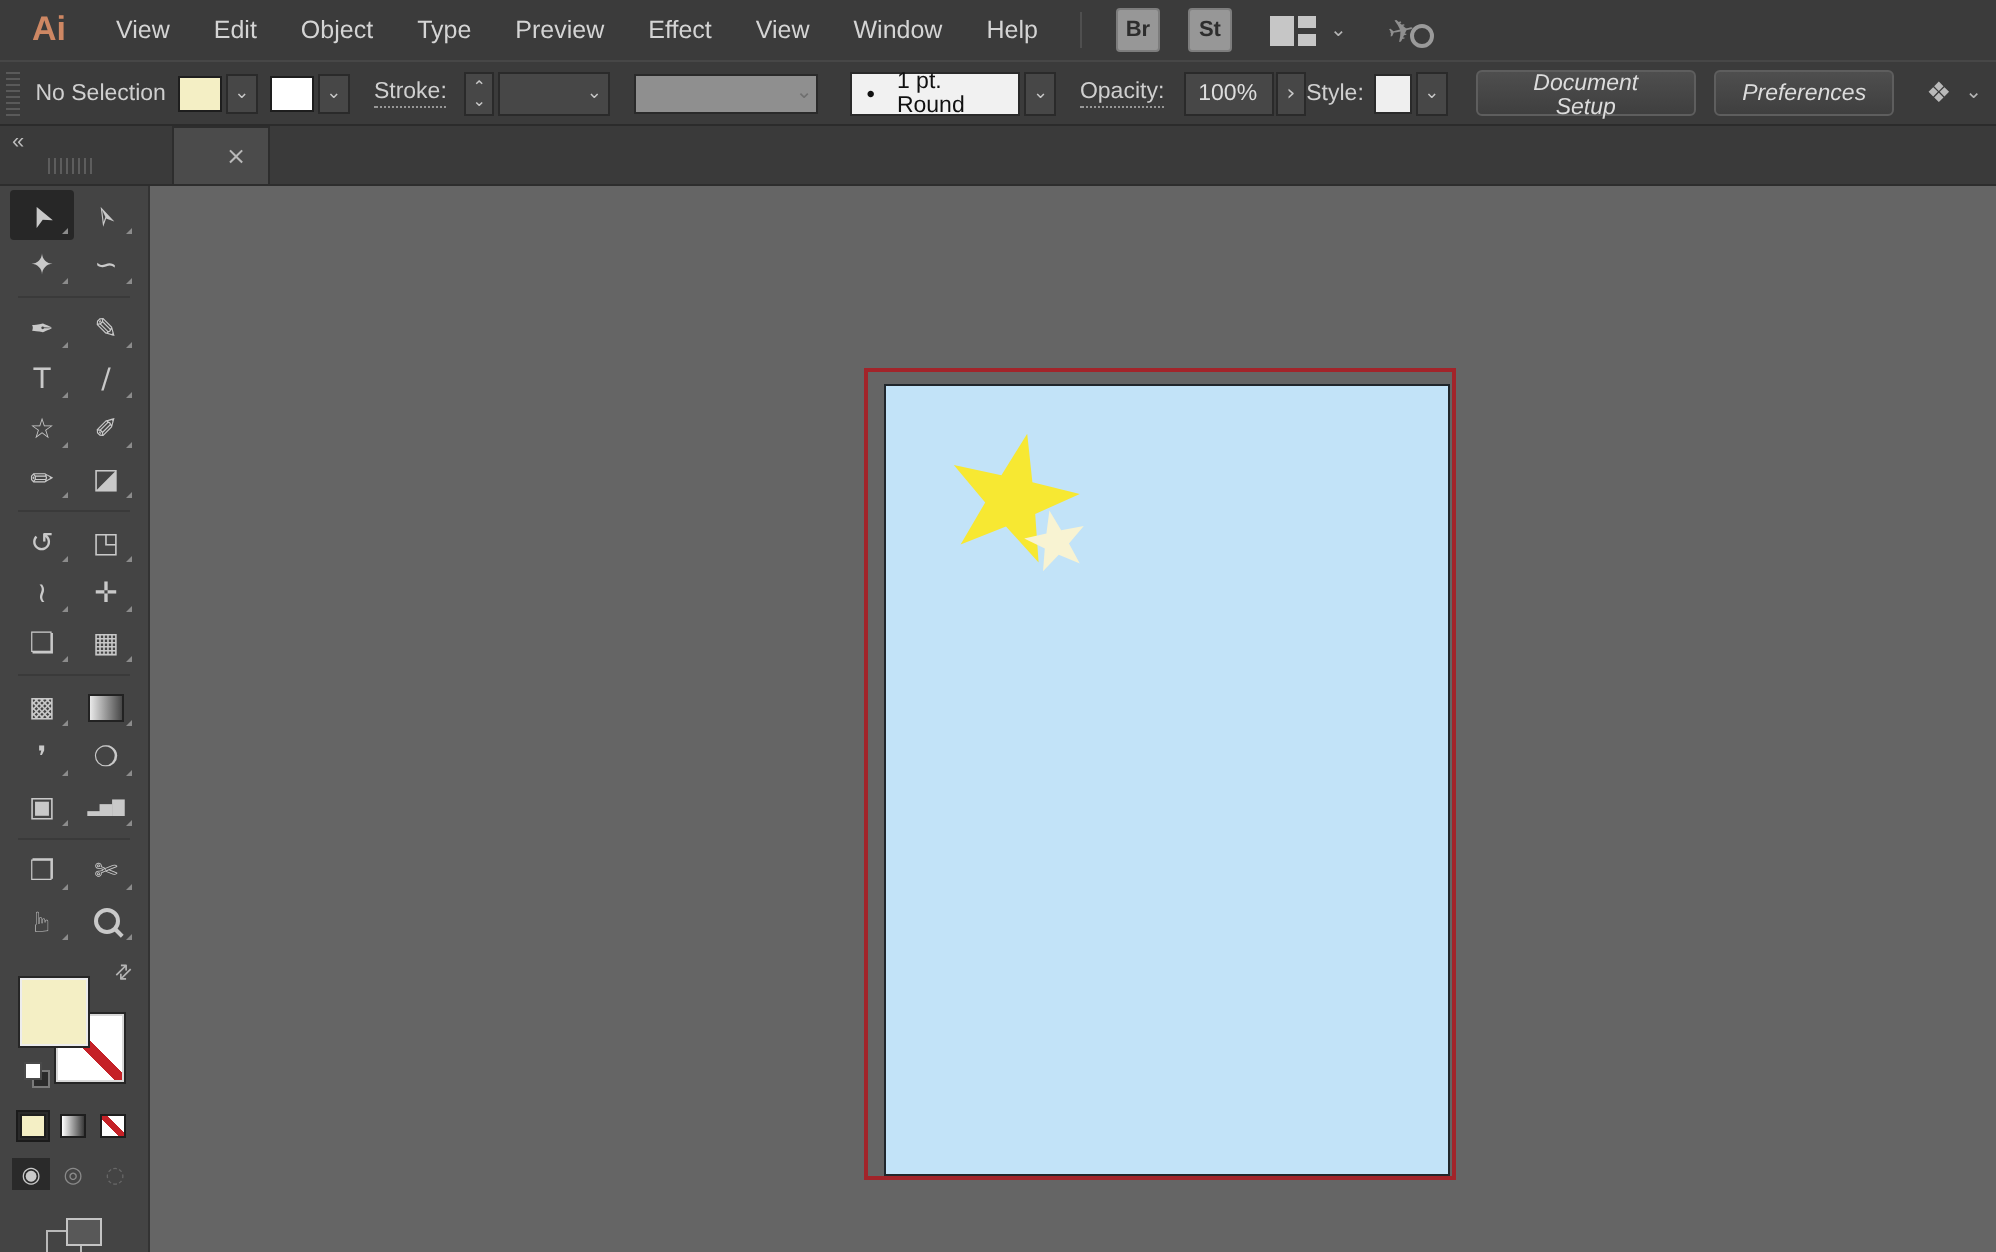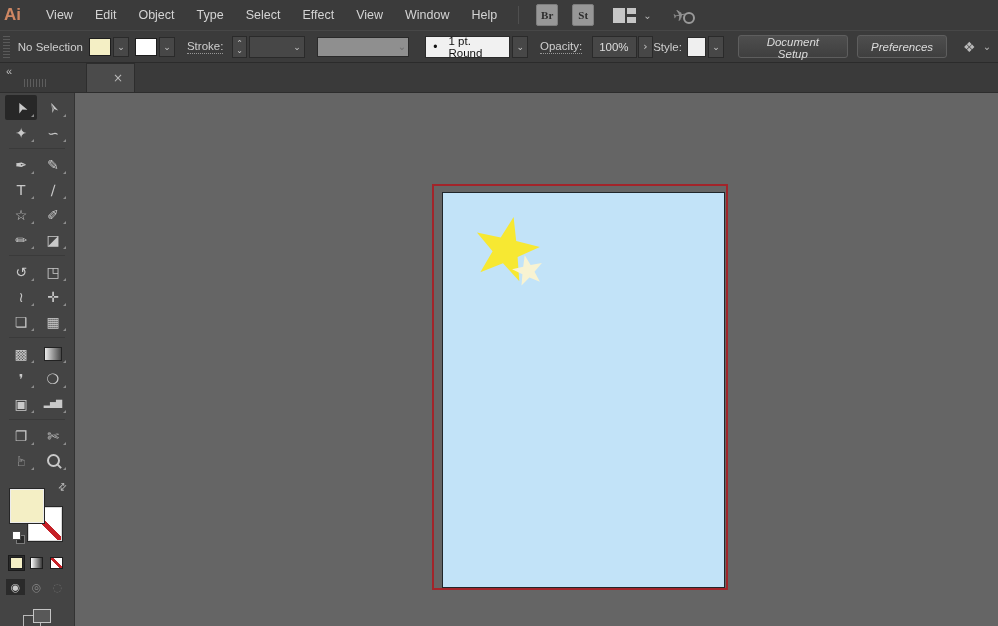--- a/index.html
+++ b/index.html
@@ -4,28 +4,28 @@
 <style>
   html,body{margin:0;padding:0;}
   body{width:998px;height:626px;position:relative;overflow:hidden;
        font-family:"Liberation Sans", sans-serif;background:#656565;
        -webkit-font-smoothing:antialiased;}
   .glyphfont{font-family:"DejaVu Sans", sans-serif;}
 
   
   #topbar{position:absolute;left:0;top:0;right:0;height:30px;background:#3B3B3B;
           display:flex;align-items:center;}
-  .logo{color:#CE8763;font-weight:bold;font-size:17px;padding:0 14px 0 4px;letter-spacing:0;}
+  .logo{color:#CE8763;font-weight:bold;font-size:17px;padding:0 14px 0 16px;letter-spacing:0;}
   #menu-items{display:flex;height:30px;align-items:center;}
   .mitem{background:none;border:none;color:#D4D4D4;font-size:12.5px;height:30px;
          padding:0 11px;font-family:"Liberation Sans",sans-serif;cursor:default;}
   .tb-sep{width:1px;height:18px;background:#4F4F4F;margin:0 10px;}
   .sq-btn{width:22px;height:22px;background:#979797;color:#2d2d2d;font-size:11px;font-weight:bold;
           border:1px solid #7d7d7d;border-radius:2px;margin:0 7px;padding:0;
-          font-family:Liberation Serif, serif;}
+          font-family:Liberation Sans, sans-serif;}
   .layout-ico{position:relative;width:23px;height:15px;margin-left:12px;}
   .layout-ico i{position:absolute;background:#C6C6C6;}
   .li-a{left:0;top:0;width:12px;height:15px;}
   .li-b{left:14px;top:0;width:9px;height:6px;}
   .li-c{left:14px;top:9px;width:9px;height:6px;}
   .chev{color:#B5B5B5;font-size:10px;margin:0 7px;font-family:"DejaVu Sans",sans-serif;}
   .share{display:flex;align-items:center;margin-left:14px;}
   .share .plane{color:#8F8F8F;font-size:16px;transform:rotate(-12deg);font-family:"DejaVu Sans",sans-serif;}
   .share .pwr{width:8px;height:8px;border:2px solid #9a9a9a;border-radius:50%;margin-left:-3px;margin-top:6px;}
 
@@ -138,21 +138,21 @@
 </head>
 <body>
 
 <div id="topbar">
   <div class="logo">Ai</div>
   <nav id="menu-items">
       <button class="mitem">View</button>
       <button class="mitem">Edit</button>
       <button class="mitem">Object</button>
       <button class="mitem">Type</button>
-      <button class="mitem">Select</button>
+      <button class="mitem">Preview</button>
       <button class="mitem">Effect</button>
       <button class="mitem">View</button>
       <button class="mitem">Window</button>
       <button class="mitem">Help</button>
     </nav>
   <div class="tb-sep"></div>
   <button class="sq-btn">Br</button>
   <button class="sq-btn">St</button>
   <div class="layout-ico">
     <i class="li-a"></i>

